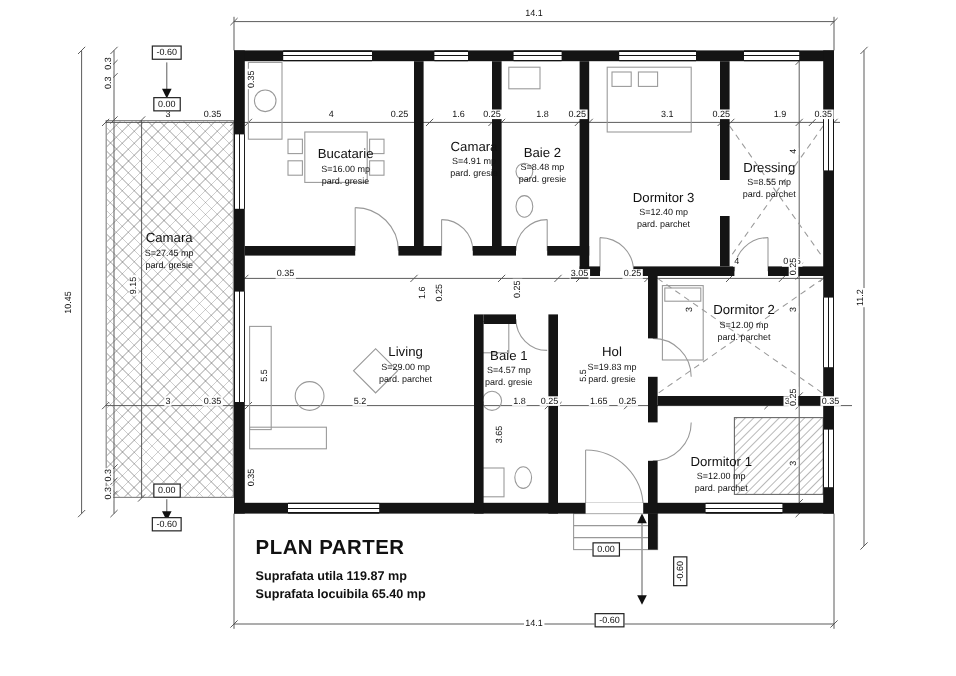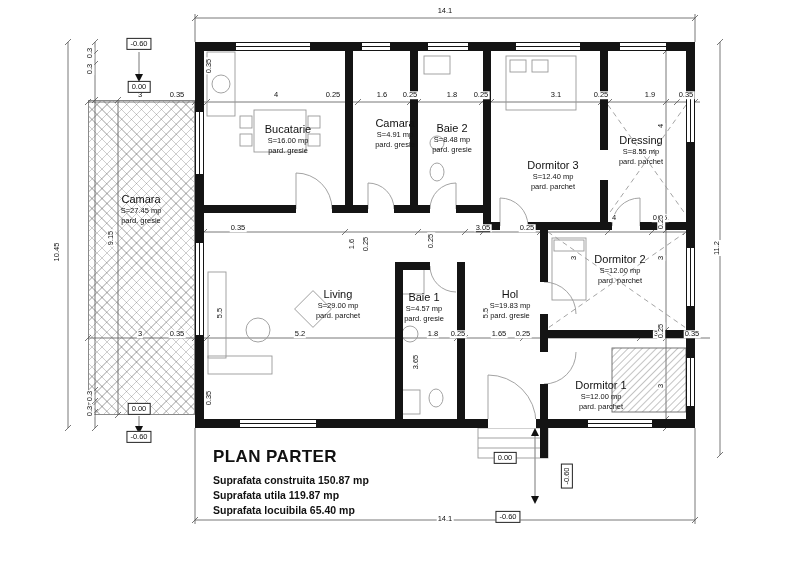--- a/index.html
+++ b/index.html
@@ -329,18 +329,17 @@
       <span class="elev" style="left: 139px; top: 87px;">0.00</span>
       <span class="elev" style="left: 139px; top: 409px;">0.00</span>
       <span class="elev" style="left: 139px; top: 437px;">-0.60</span>
       <span class="elev" style="left: 505px; top: 458px;">0.00</span>
       <span class="elev v" style="left: 567px; top: 476px;">-0.60</span>
       <span class="elev" style="left: 508px; top: 517px;">-0.60</span>
     </div>
 
   <div class="titleblock">
     <div class="tb-title">PLAN PARTER</div>
-    <div class="tb-line">Suprafata construita 150.87 mp</div>
     <div class="tb-line">Suprafata utila 119.87 mp</div>
     <div class="tb-line">Suprafata locuibila 65.40 mp</div>
   </div>
 
 </div>
 
 </body></html>

